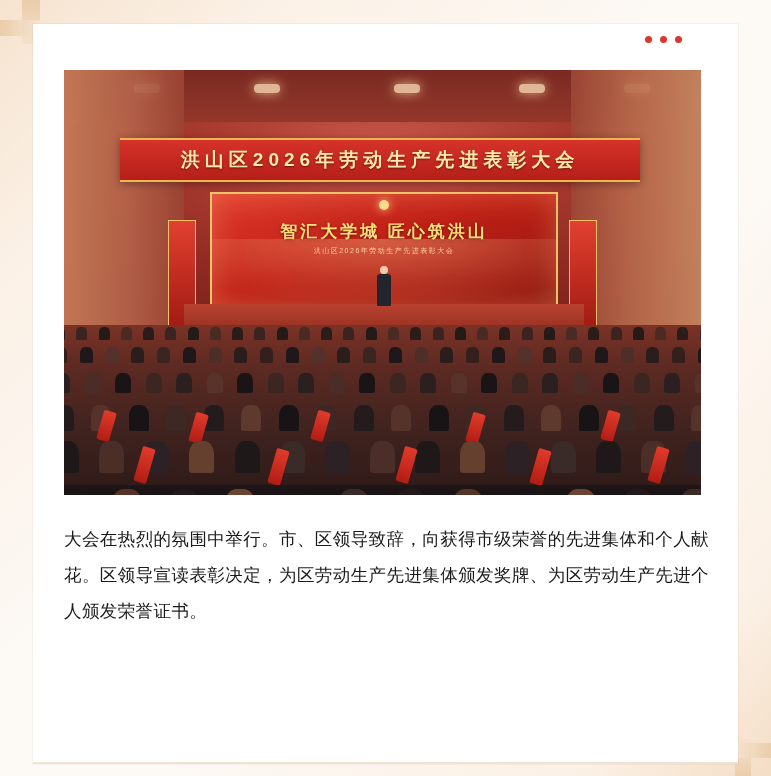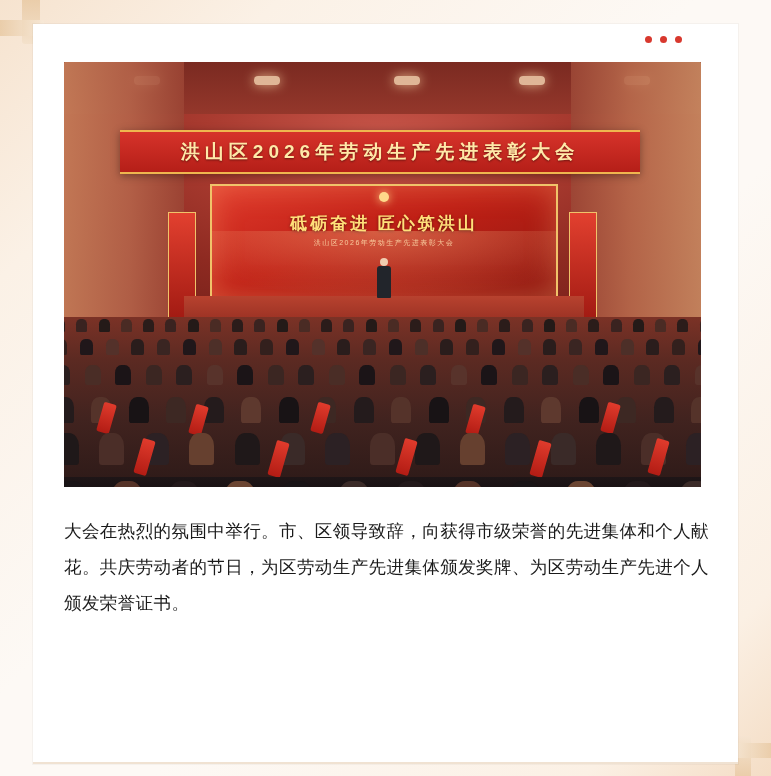--- a/index.html
+++ b/index.html
@@ -111,21 +111,21 @@
     margin: 0;
     font-size: 17.5px;
     line-height: 36px;
     color: #1a1a1a;
     letter-spacing: 0.4px;
     text-align: justify;
     font-family: "Liberation Sans", sans-serif;
   }
 
   .figure {
-    margin-top: 16px;
+    margin-top: 24px;
     width: 637px;
     height: 425px;
     position: relative;
     overflow: hidden;
     background: #8b2a20;
     border-radius: 1px;
   }
 
   
   .hall-bg {
@@ -375,21 +375,21 @@
           <span class="banner-text">洪山区2026年劳动生产先进表彰大会</span>
         </div>
 
         <div class="banner-side l"></div>
         <div class="banner-side r"></div>
         <div class="tower l"></div>
         <div class="tower r"></div>
 
         <div class="screen">
           <span class="screen-deco"></span>
-          <div class="screen-title">砥砺奋进 匠心筑洪山</div>
+          <div class="screen-title">智汇大学城 匠心筑洪山</div>
           <div class="screen-sub">洪山区2026年劳动生产先进表彰大会</div>
         </div>
 
         <div class="stage-floor"></div>
         <div class="speaker">
           <div class="head"></div>
           <div class="body"></div>
         </div>
 
         <div class="audience">
@@ -546,19 +546,19 @@
             <div class="person" style="width:32px;height:42px;background:#23191b"></div>
             <div class="person" style="width:32px;height:42px;background:#3b2b28"></div>
           </div>
 
           <div class="row" style="top:120px; left:auto"></div>
 
         </div>
       </div>
 
       <div class="caption-block">
-        <p class="para">大会在热烈的氛围中举行。市、区领导致辞，向获得市级荣誉的先进集体和个人献花。共庆劳动者的节日，为区劳动生产先进集体颁发奖牌、为区劳动生产先进个人颁发荣誉证书。</p>
+        <p class="para">大会在热烈的氛围中举行。市、区领导致辞，向获得市级荣誉的先进集体和个人献花。区领导宣读表彰决定，为区劳动生产先进集体颁发奖牌、为区劳动生产先进个人颁发荣誉证书。</p>
       </div>
 
     </div>
     <div class="card-edge"></div>
   </div>
 </div>
 
 </body></html>

